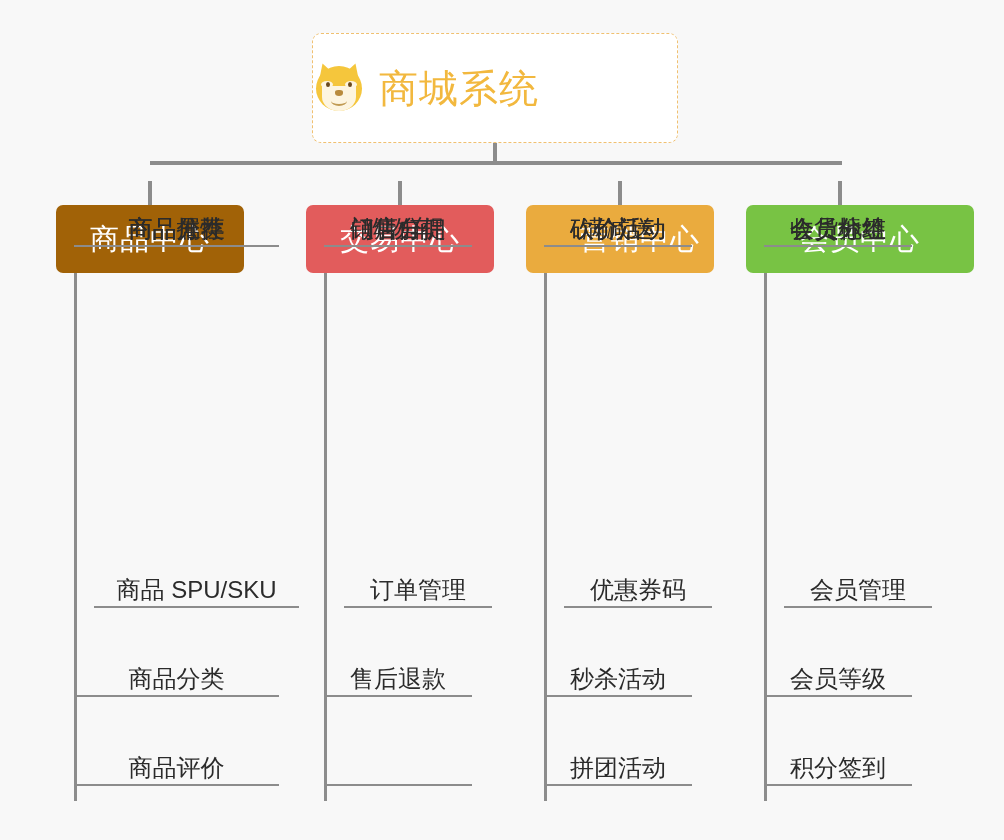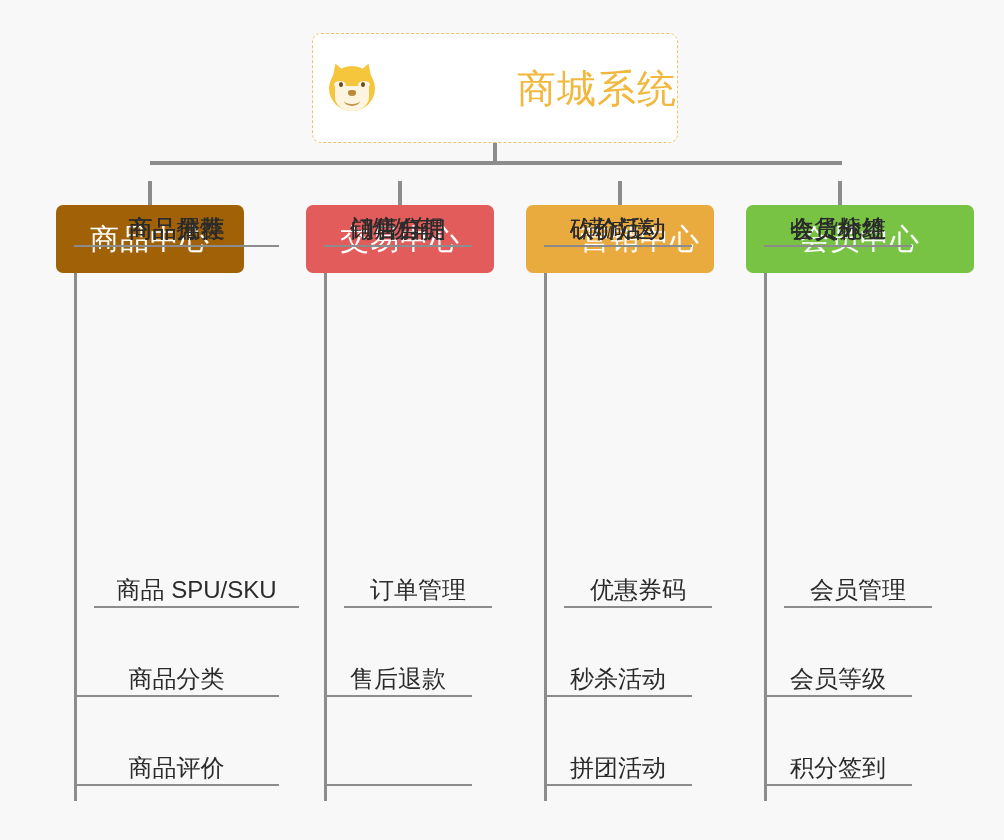--- a/index.html
+++ b/index.html
@@ -26,23 +26,22 @@
     left: 312px;
     top: 33px;
     width: 366px;
     height: 110px;
     box-sizing: border-box;
     background: #ffffff;
     border: 1.5px dashed #f0c070;
     border-radius: 9px;
     display: flex;
     align-items: center;
-    justify-content: space-between;
+    justify-content: flex-start;
     gap: 14px;
-    padding-left: 13px;
   }
   .root-emoji {
     width: 52px;
     height: 52px;
     position: relative;
     flex: none;
   }
   .root-title {
     font-size: 39px;
     color: #f2b83e;

